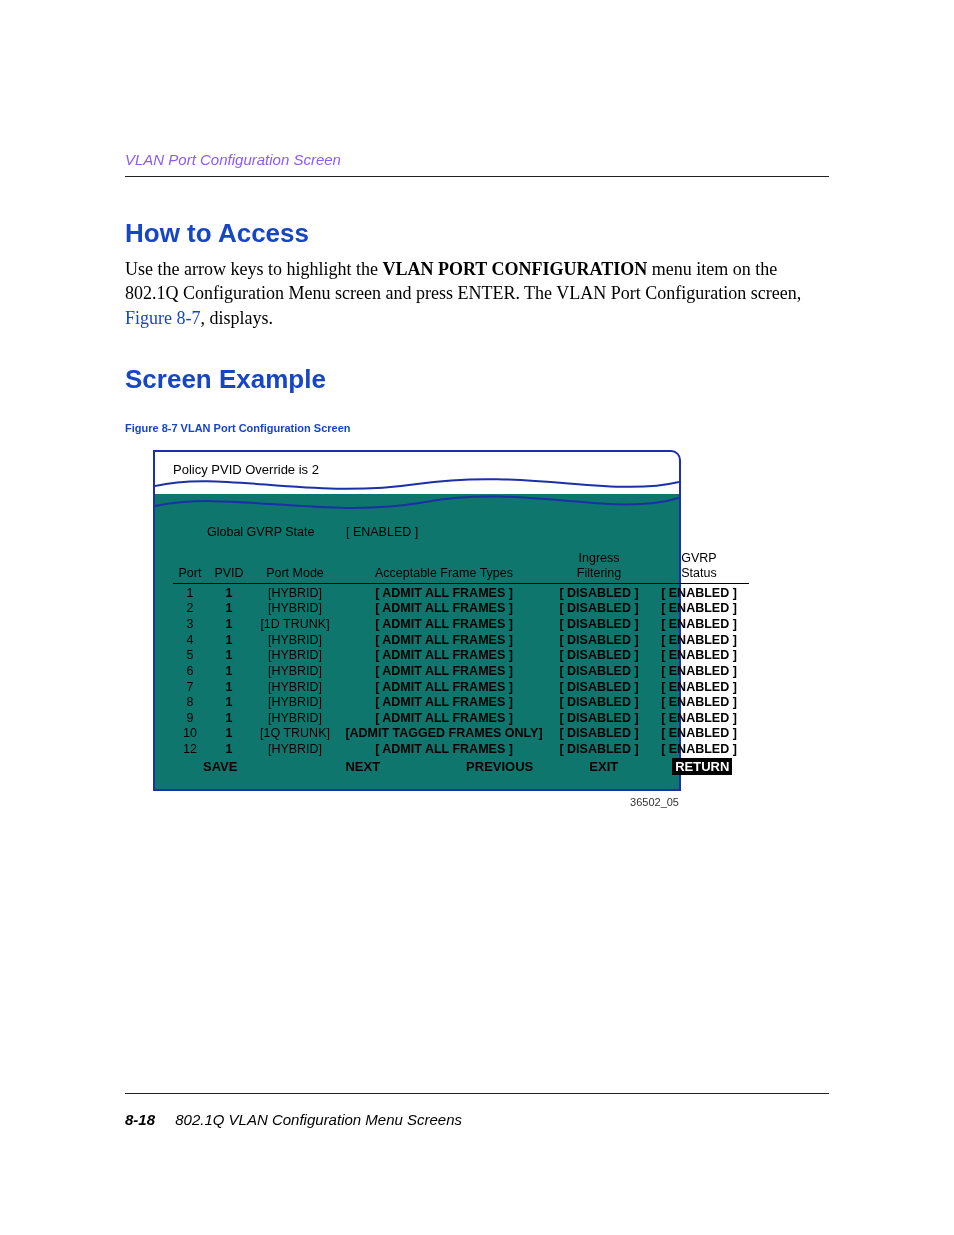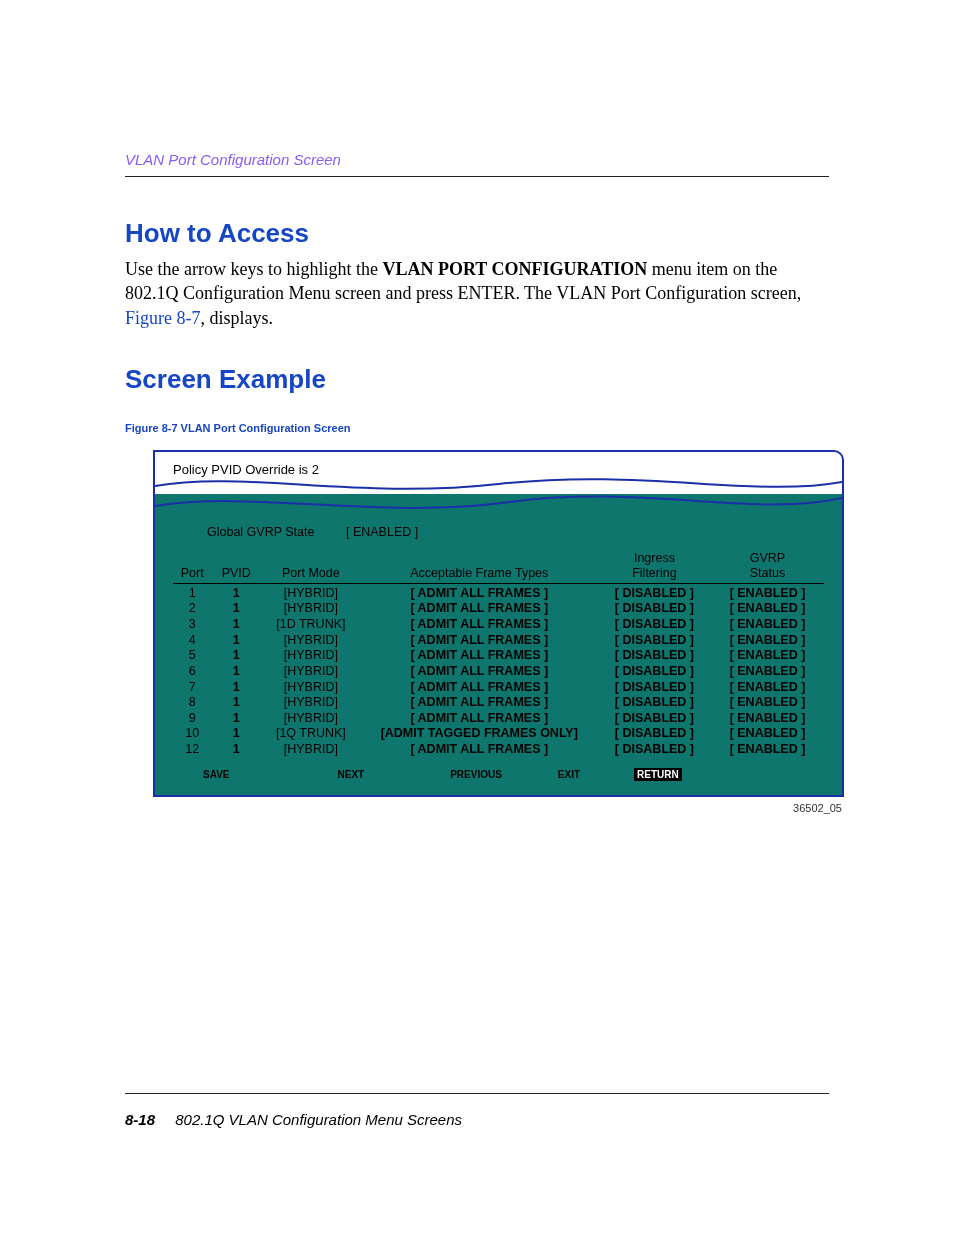--- a/index.html
+++ b/index.html
@@ -54,21 +54,21 @@
     font-family: Arial, Helvetica, sans-serif;
     font-weight: 700;
     color: #1646c5;
     font-size: 11px;
     margin-top: 24px;
   }
   
   .term-wrap {
     margin-top: 14px;
     margin-left: 28px;
-    width: 691px;
+    width: 528px;
     position: relative;
     font-family: Arial, Helvetica, sans-serif;
     font-size: 12.5px;
   }
   .term-banner {
     border: 2px solid #1b2fa6;
     border-bottom: none;
     border-radius: 0 10px 0 0;
     height: 42px;
     position: relative;
@@ -126,24 +126,23 @@
     height: 0; padding: 0;
     font-size: 0; line-height: 0;
   }
   .col-port   { width: 34px; }
   .col-pvid   { width: 44px; }
   .col-mode   { width: 88px; }
   .col-frame  { width: 210px; }
   .col-ing    { width: 100px; }
   .col-gvrp   { width: 100px; }
   .menu-row {
-    margin-top: 10px;
     display: flex;
     font-weight: 700;
-    font-size: 10px;
+    font-size: 13px;
     padding: 0 2px;
   }
   .menu-row span { flex: 0 0 auto; }
   .menu-save   { margin-left: 28px; }
   .menu-next   { margin-left: 108px; }
   .menu-prev   { margin-left: 86px; }
   .menu-exit   { margin-left: 56px; }
   .menu-return { margin-left: 54px; background:#000; color:#fff; padding:0 3px; }
   .fig-id {
     text-align: right;

